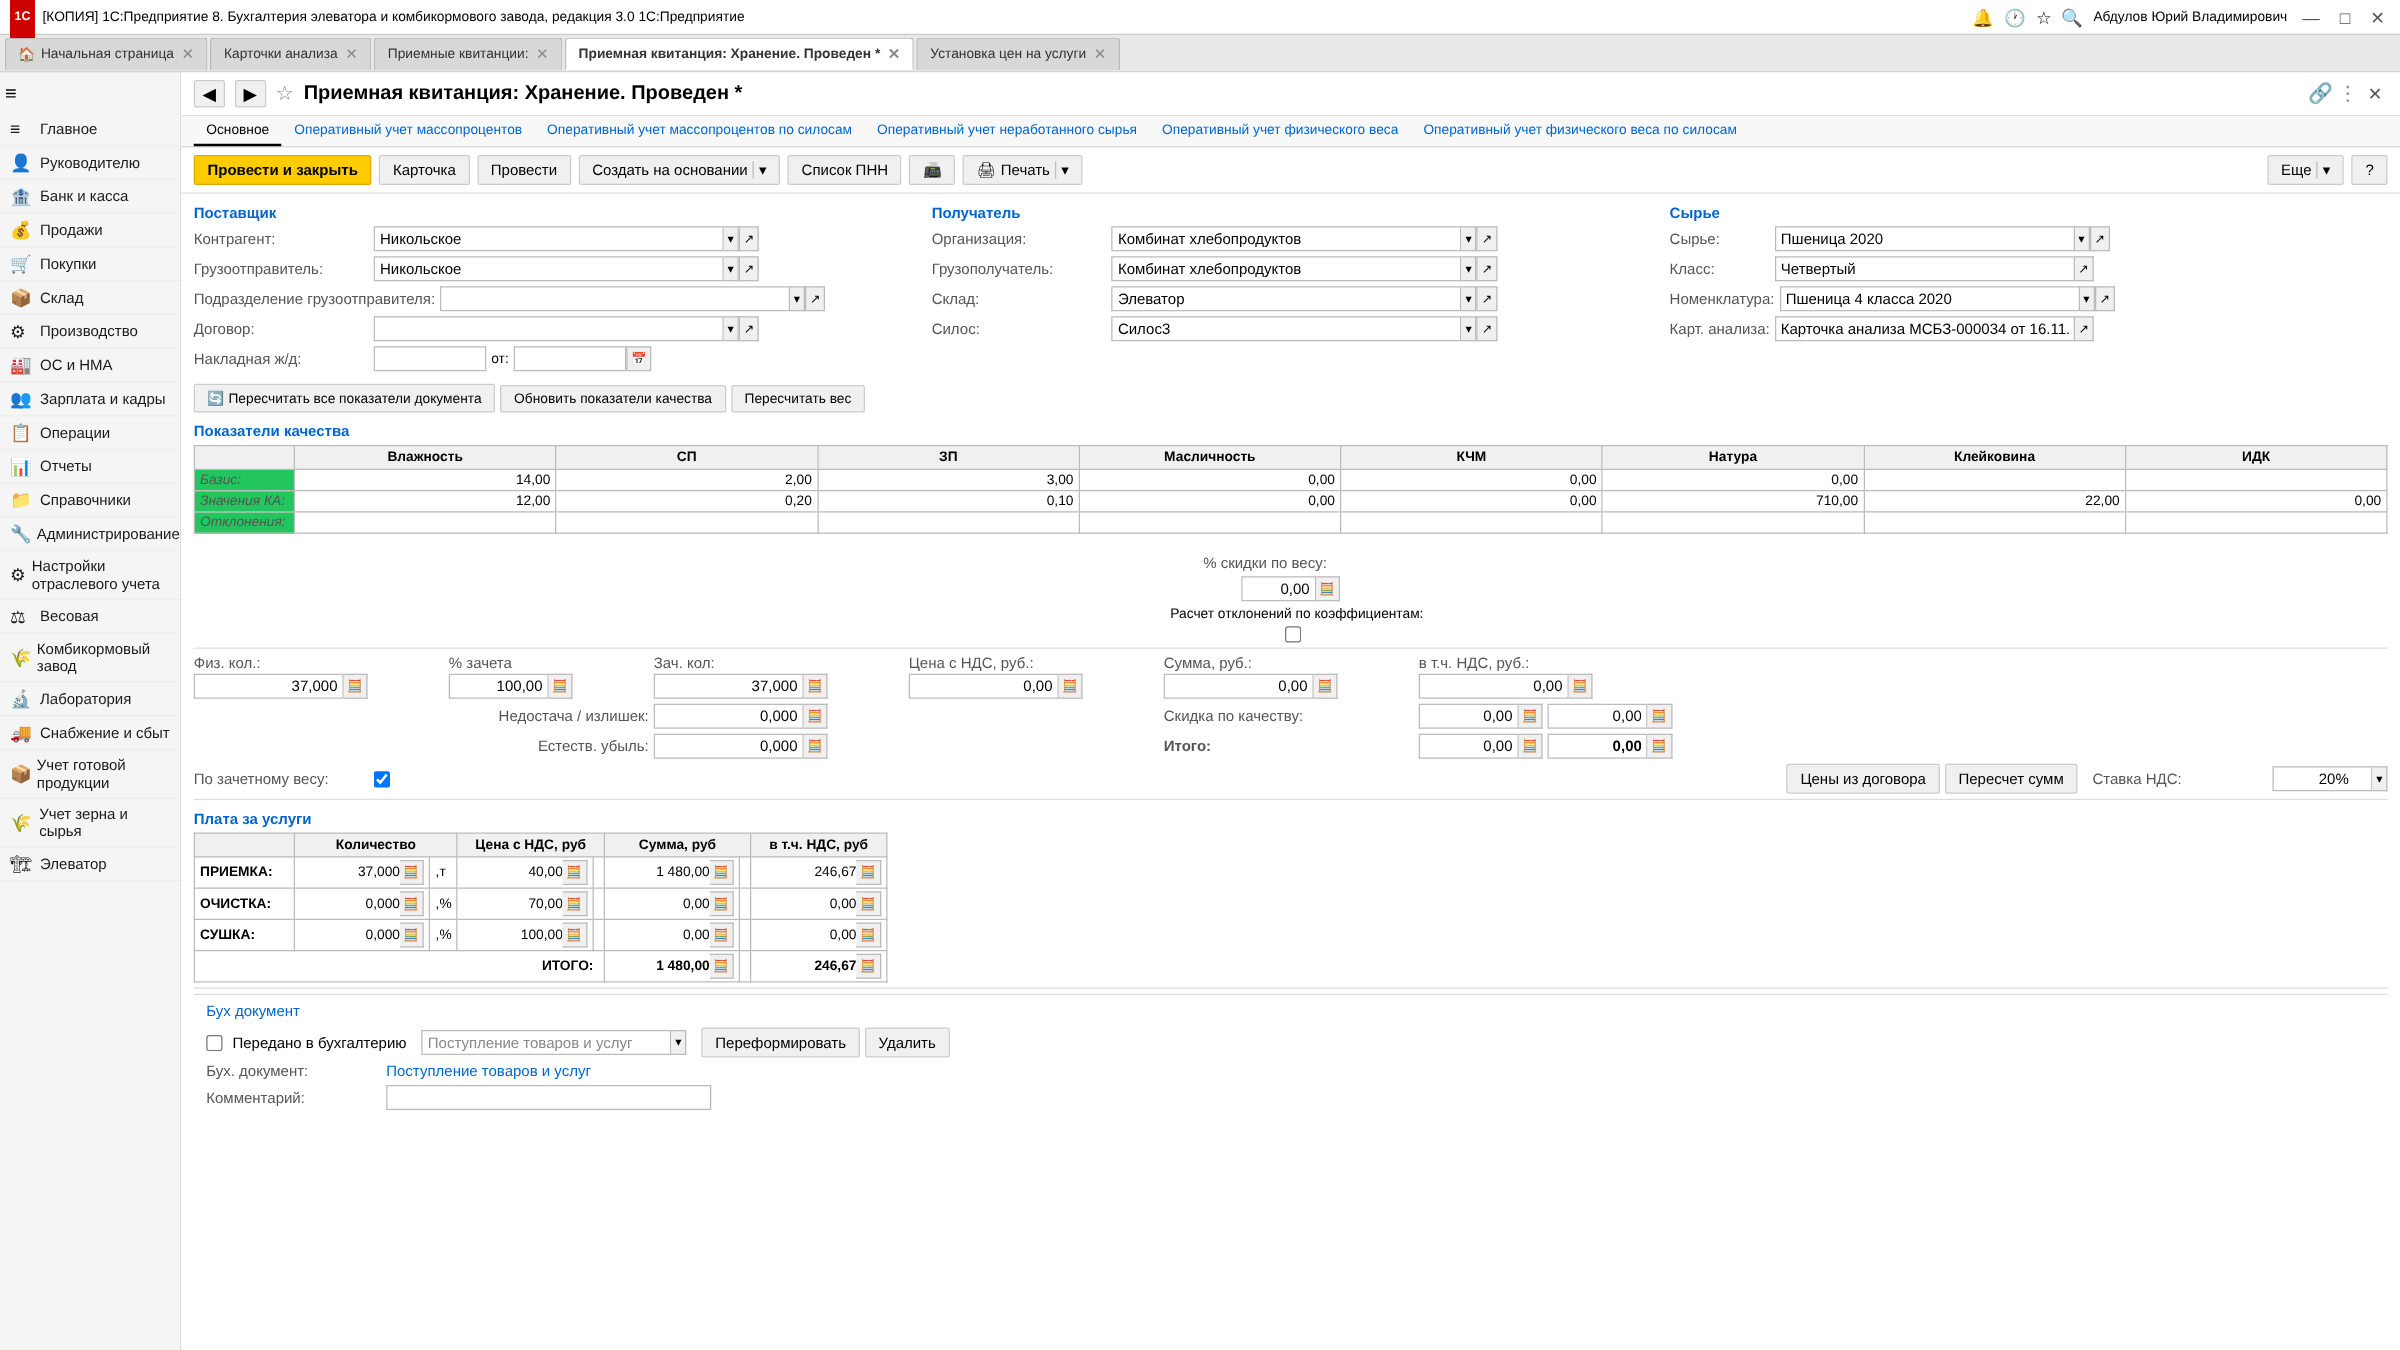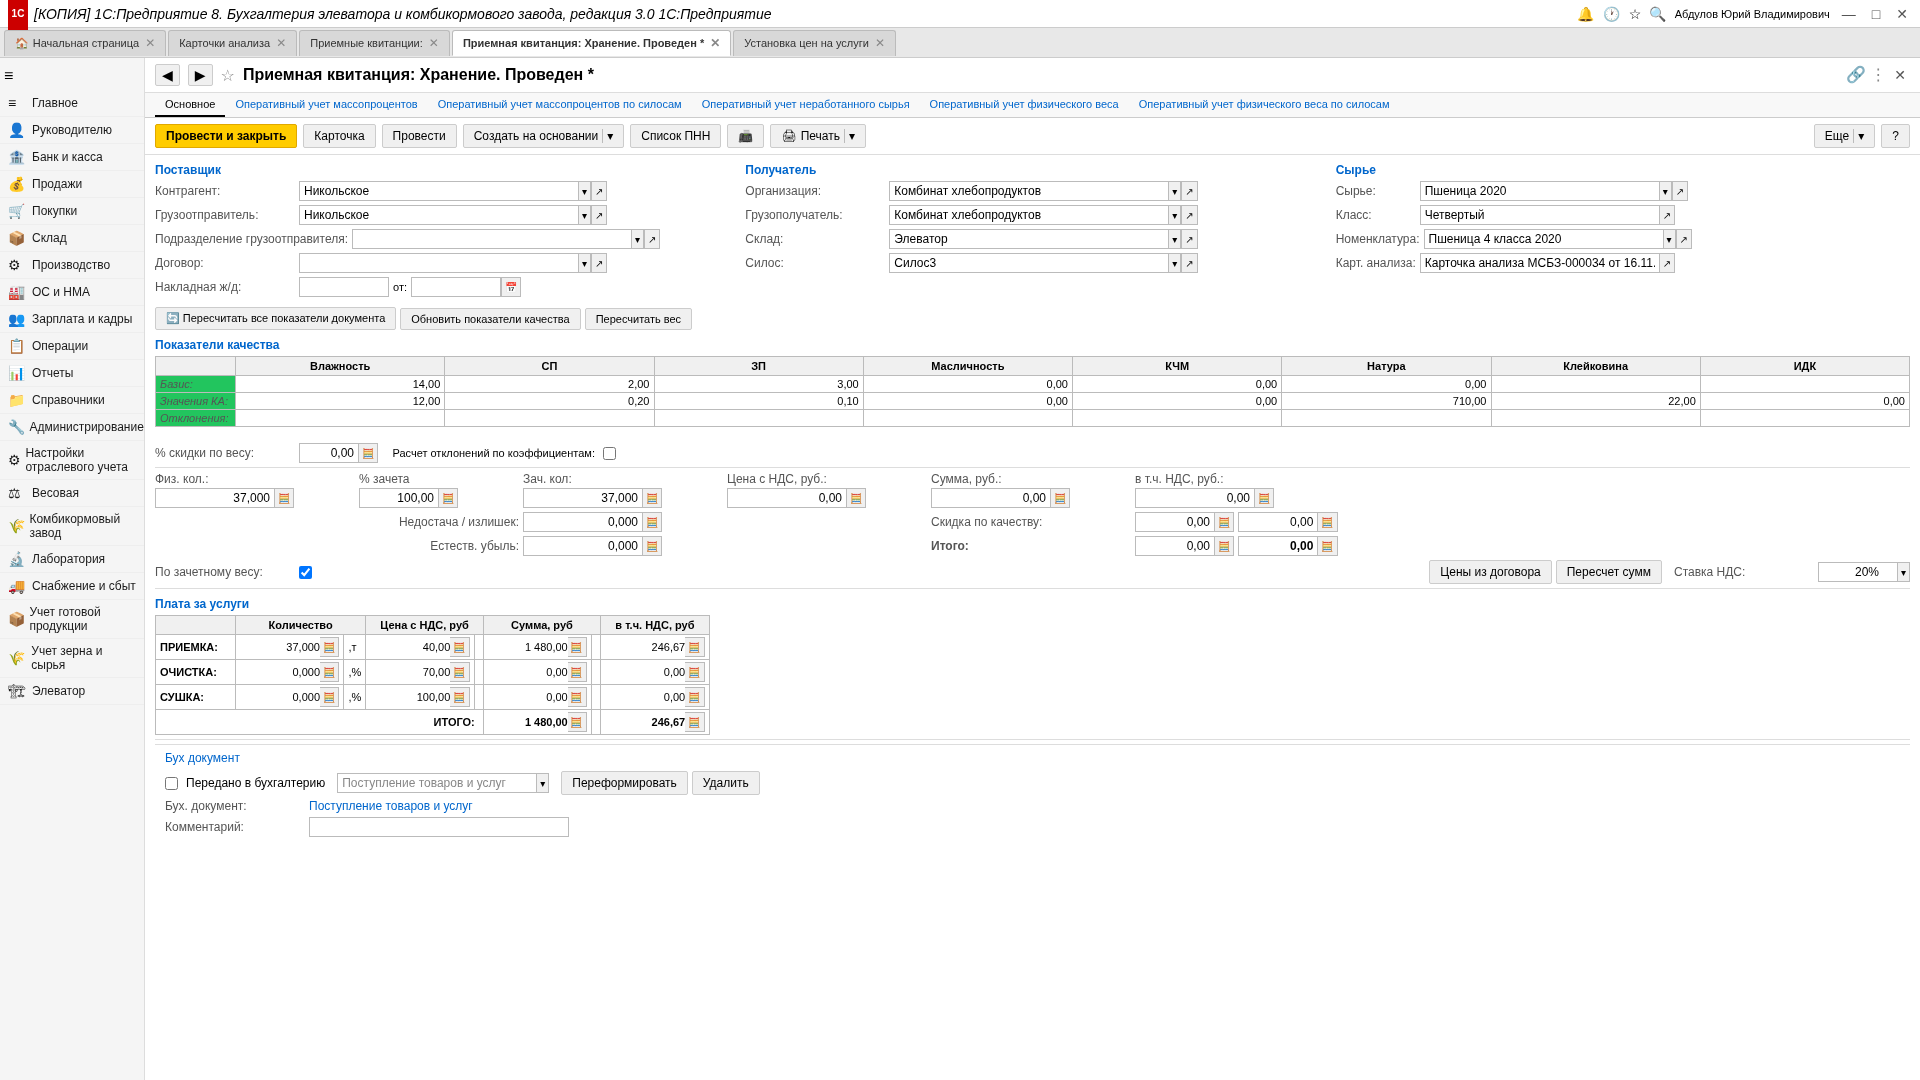--- a/index.html
+++ b/index.html
@@ -114,21 +114,21 @@
     .bold { font-weight: bold; }
   </style>
 </head>
 <body>
 
 <div class="title-bar">
   <div class="title-bar-left">
     <div class="title-bar-logo">
         <span>1С</span>
       </div>
-    <span style="font-size:14px;font-style:italic;">[КОПИЯ] 1С:Предприятие 8. Бухгалтерия элеватора и комбикормового завода, редакция 3.0 1С:Предприятие</span>
+    <span style="font-size:11px;">[КОПИЯ] 1С:Предприятие 8. Бухгалтерия элеватора и комбикормового завода, редакция 3.0 1С:Предприятие</span>
   </div>
   <div class="title-bar-right">
     <span style="cursor:pointer;font-size:14px;">🔔</span>
     <span style="cursor:pointer;font-size:14px;">🕐</span>
     <span style="cursor:pointer;font-size:14px;">☆</span>
     <span style="cursor:pointer;font-size:14px;">🔍</span>
     <span style="font-size:11px;">Абдулов Юрий Владимирович</span>
     <button class="title-btn">—</button>
     <button class="title-btn">□</button>
     <button class="title-btn">✕</button>
@@ -470,21 +470,21 @@
             <td><input value="" style=""></td>
             <td><input value="" style=""></td>
             <td><input value="" style=""></td>
             <td><input value="" style=""></td>
             <td><input value="" style=""></td>
             <td><input value="" style=""></td>
             <td><input value="" style=""></td>
           </tr>
         </tbody>
       </table>
-      <div class="form-row" style="margin-top:16px;">
+      <div class="form-row" style="margin-top:16px;flex-direction:column;">
         <span class="form-label">% скидки по весу:</span>
         <div class="input-group">
           <input class="form-input" style="width: 60px; text-align: right;" value="0,00">
           <button class="input-btn">🧮</button>
         </div>
         <span style="margin-left:10px;font-size:11px;">Расчет отклонений по коэффициентам:</span>
         <input type="checkbox" style="margin-left: 4px;">
       </div>
 
       <div class="separator"></div>

